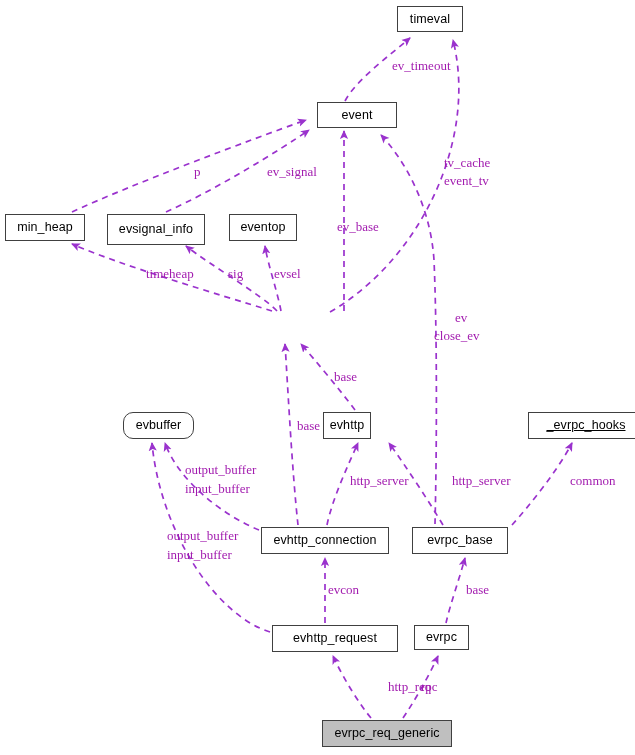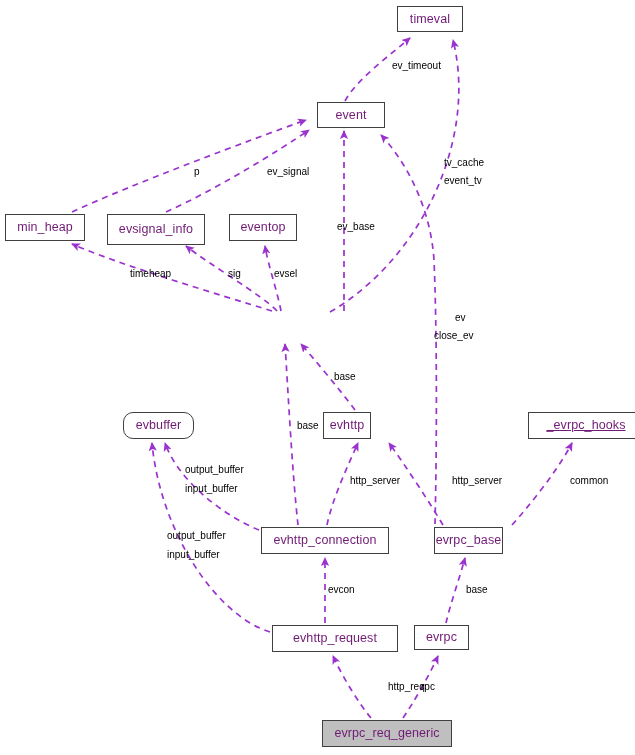--- a/index.html
+++ b/index.html
@@ -24,41 +24,42 @@
     top: 0;
     width: 635px;
     height: 755px;
     pointer-events: none;
   }
   .node {
     position: absolute;
     box-sizing: border-box;
     border: 1px solid #404040;
     background: #ffffff;
-    color: #701a75;
+    color: #000000;
     font-size: 12.5px;
     line-height: 1;
     display: flex;
     align-items: center;
     justify-content: center;
     white-space: nowrap;
     letter-spacing: 0.1px;
     z-index: 3;
   }
   .node.highlight {
     background: #bfbfbf;
   }
   .edge-label {
     position: absolute;
-    font-size: 10px;
-    color: #000000;
+    font-size: 13px;
+    color: #a21caf;
     line-height: 15px;
     white-space: nowrap;
     z-index: 4;
     background: transparent;
+    font-family: Liberation Serif, serif;
   }
 </style>
 </head>
 <body>
 
 <div id="diagram-root">
 
   <svg id="edges-svg" viewBox="0 0 635 755" xmlns="http://www.w3.org/2000/svg">
     <defs>
       <marker id="arrowhead" markerWidth="9" markerHeight="9" refX="8" refY="4.5" orient="auto" markerUnits="userSpaceOnUse">
@@ -107,21 +108,21 @@
       <path d="M371,718 C360,705 343,678 333,656" marker-end="url(#arrowhead)"></path>
 
       <path d="M403,718 C412,705 428,678 438,656" marker-end="url(#arrowhead)"></path>
     </g>
   </svg>
 
   <div class="node" style="left:397px; top:6px; width:66px; height:26px;">
     <span>timeval</span>
   </div>
 
-  <div class="node" style="left:317px; top:102px; width:68px; height:26px;">
+  <div class="node" style="left:317px; top:102px; width:80px; height:26px;">
     <span>event</span>
   </div>
 
   <div class="node" style="left:5px; top:214px; width:80px; height:27px;justify-content:center;">
     <span>min_heap</span>
   </div>
 
   <div class="node" style="left:107px; top:214px; width:98px; height:31px;">
     <span>evsignal_info</span>
   </div>
@@ -140,21 +141,21 @@
   </div>
 
   <div class="node" style="left:528px; top:412px; width:116px; height:27px;text-decoration:underline;">
     <span>_evrpc_hooks</span>
   </div>
 
   <div class="node" style="left:261px; top:527px; width:128px; height:27px;">
     <span>evhttp_connection</span>
   </div>
 
-  <div class="node" style="left:434px; top:527px; width:69px; height:27px;">
+  <div class="node" style="left:412px; top:527px; width:96px; height:27px;">
     <span>evrpc_base</span>
   </div>
 
   <div class="node" style="left:272px; top:625px; width:126px; height:27px;">
     <span>evhttp_request</span>
   </div>
 
   <div class="node" style="left:414px; top:625px; width:55px; height:25px;">
     <span>evrpc</span>
   </div>
@@ -168,21 +169,21 @@
   <div class="edge-label" style="left:194px; top:164px;">p</div>
 
   <div class="edge-label" style="left:267px; top:164px;">ev_signal</div>
 
   <div class="edge-label" style="left:444px; top:155px;">tv_cache</div>
 
   <div class="edge-label" style="left:444px; top:173px;">event_tv</div>
 
   <div class="edge-label" style="left:337px; top:219px;">ev_base</div>
 
-  <div class="edge-label" style="left:130px; top:266px;">timeheap</div>
+  <div class="edge-label" style="left:146px; top:266px;">timeheap</div>
 
   <div class="edge-label" style="left:228px; top:266px;">sig</div>
 
   <div class="edge-label" style="left:274px; top:266px;">evsel</div>
 
   <div class="edge-label" style="left:455px; top:310px;">ev</div>
 
   <div class="edge-label" style="left:434px; top:328px;">close_ev</div>
 
   <div class="edge-label" style="left:334px; top:369px;">base</div>

